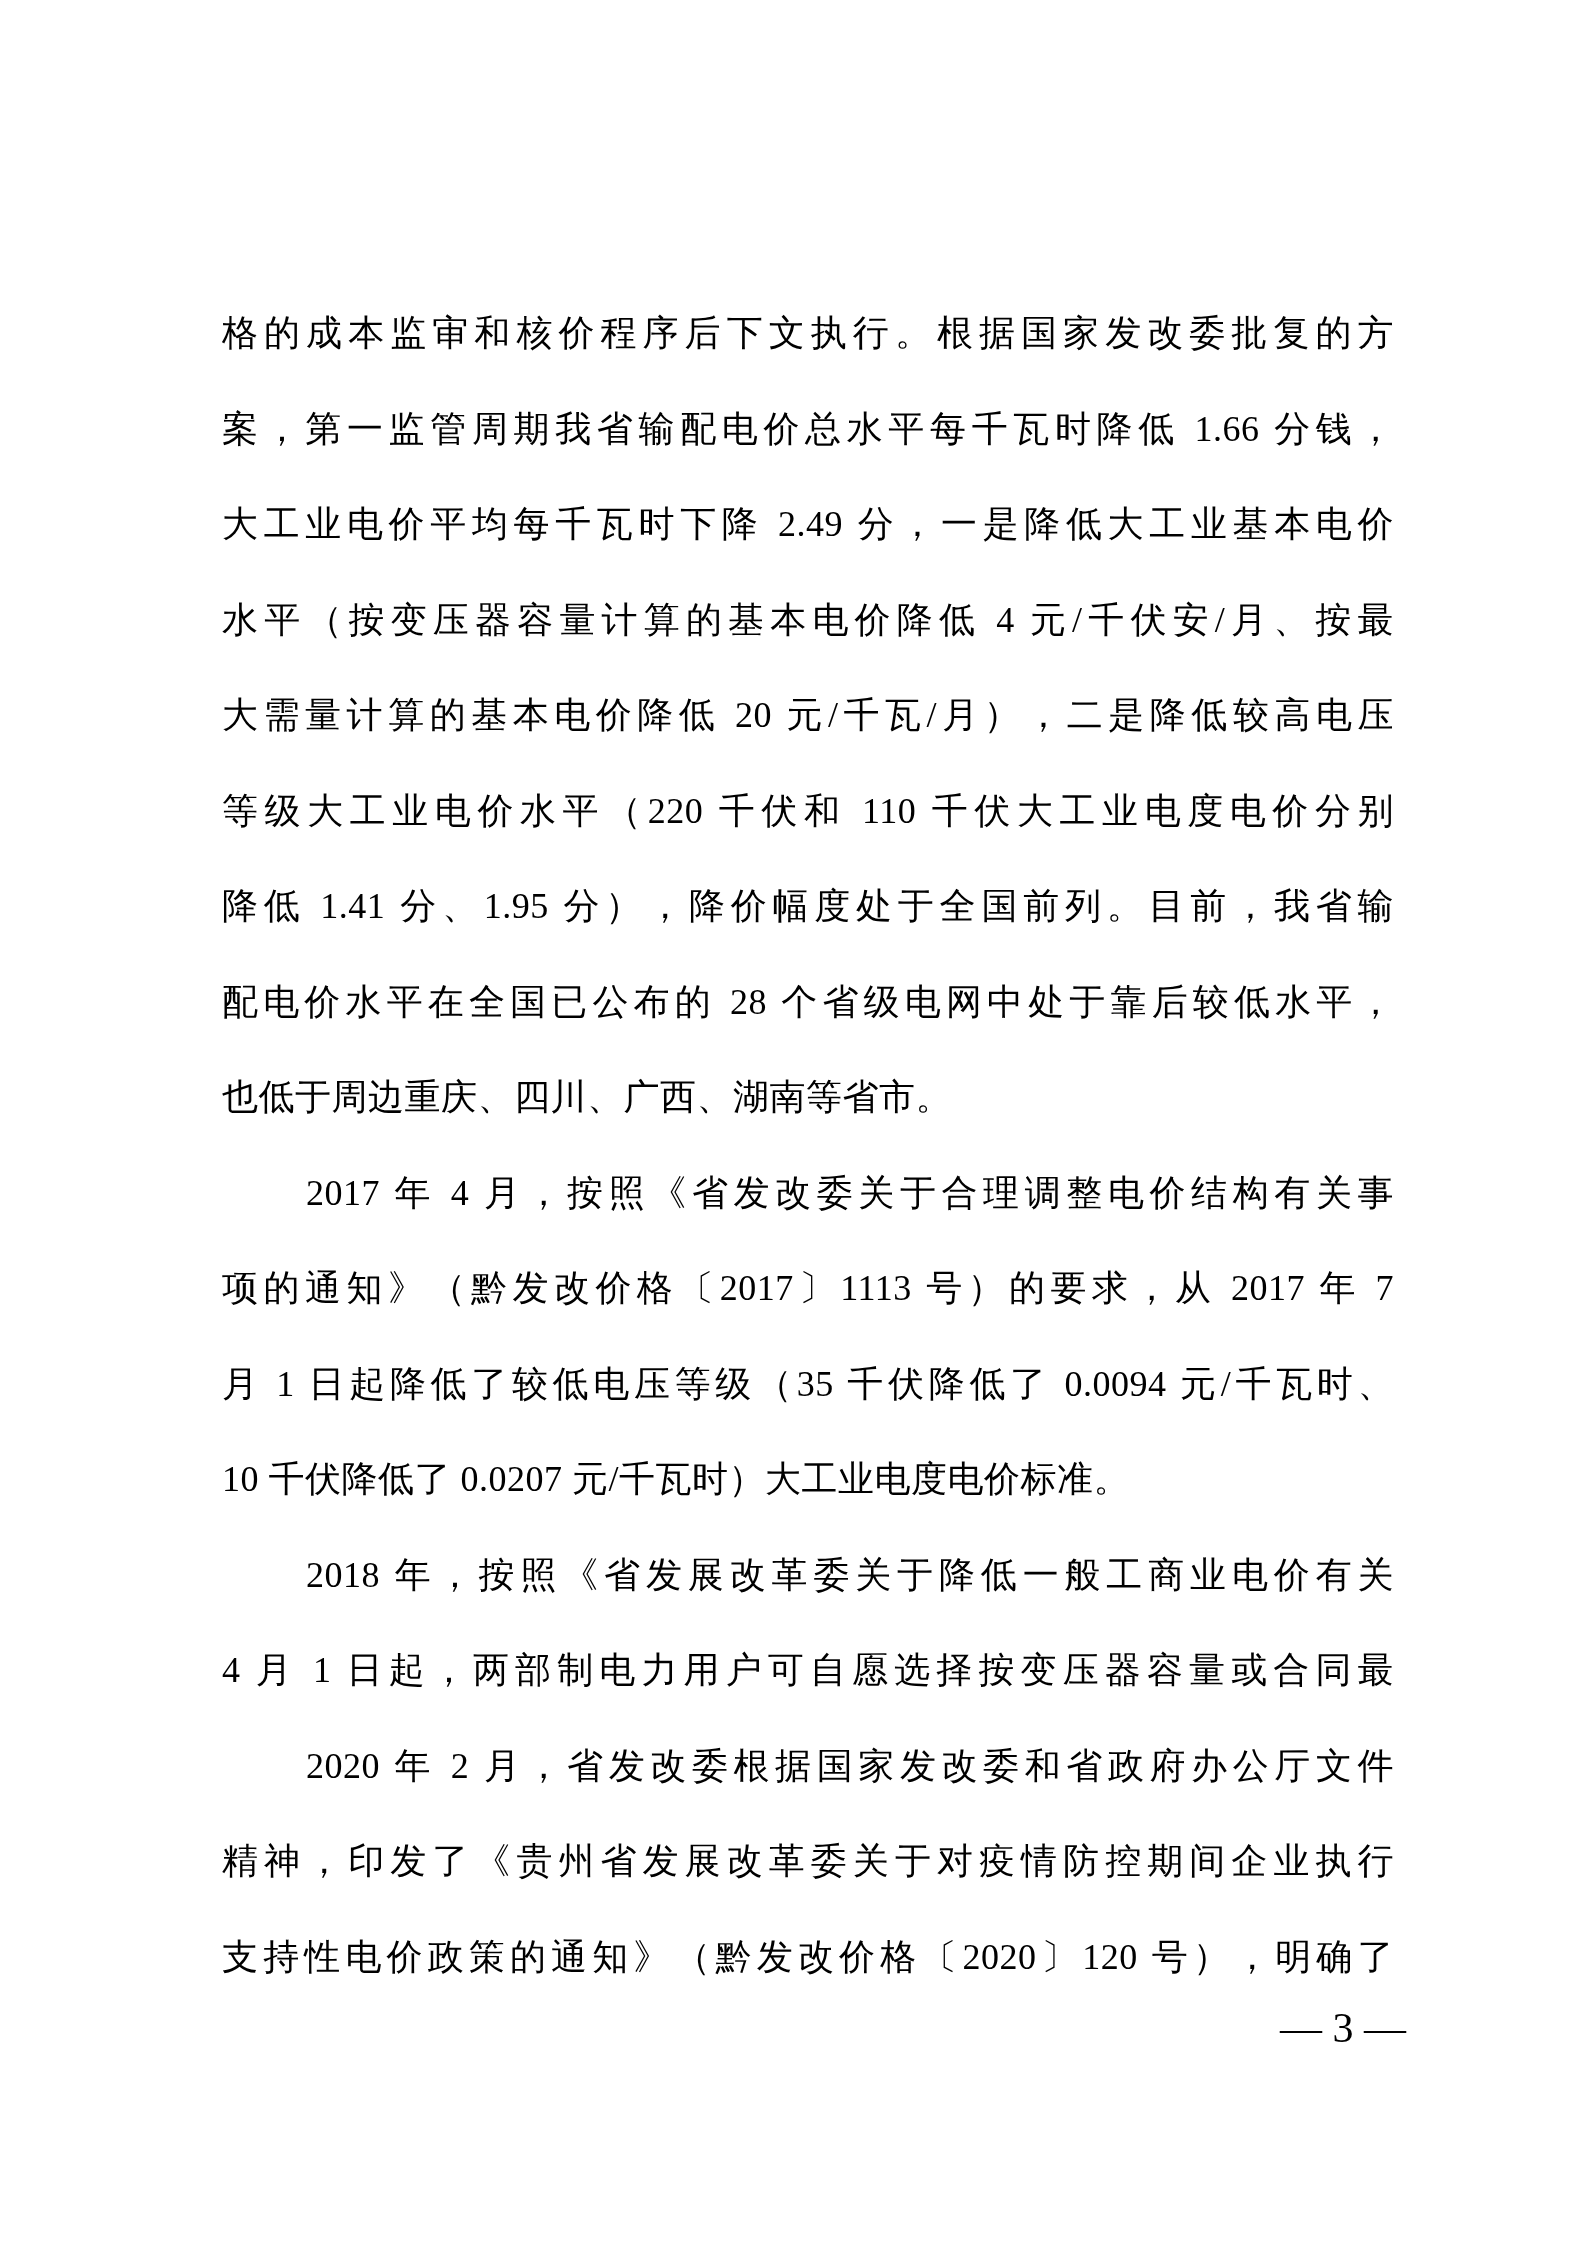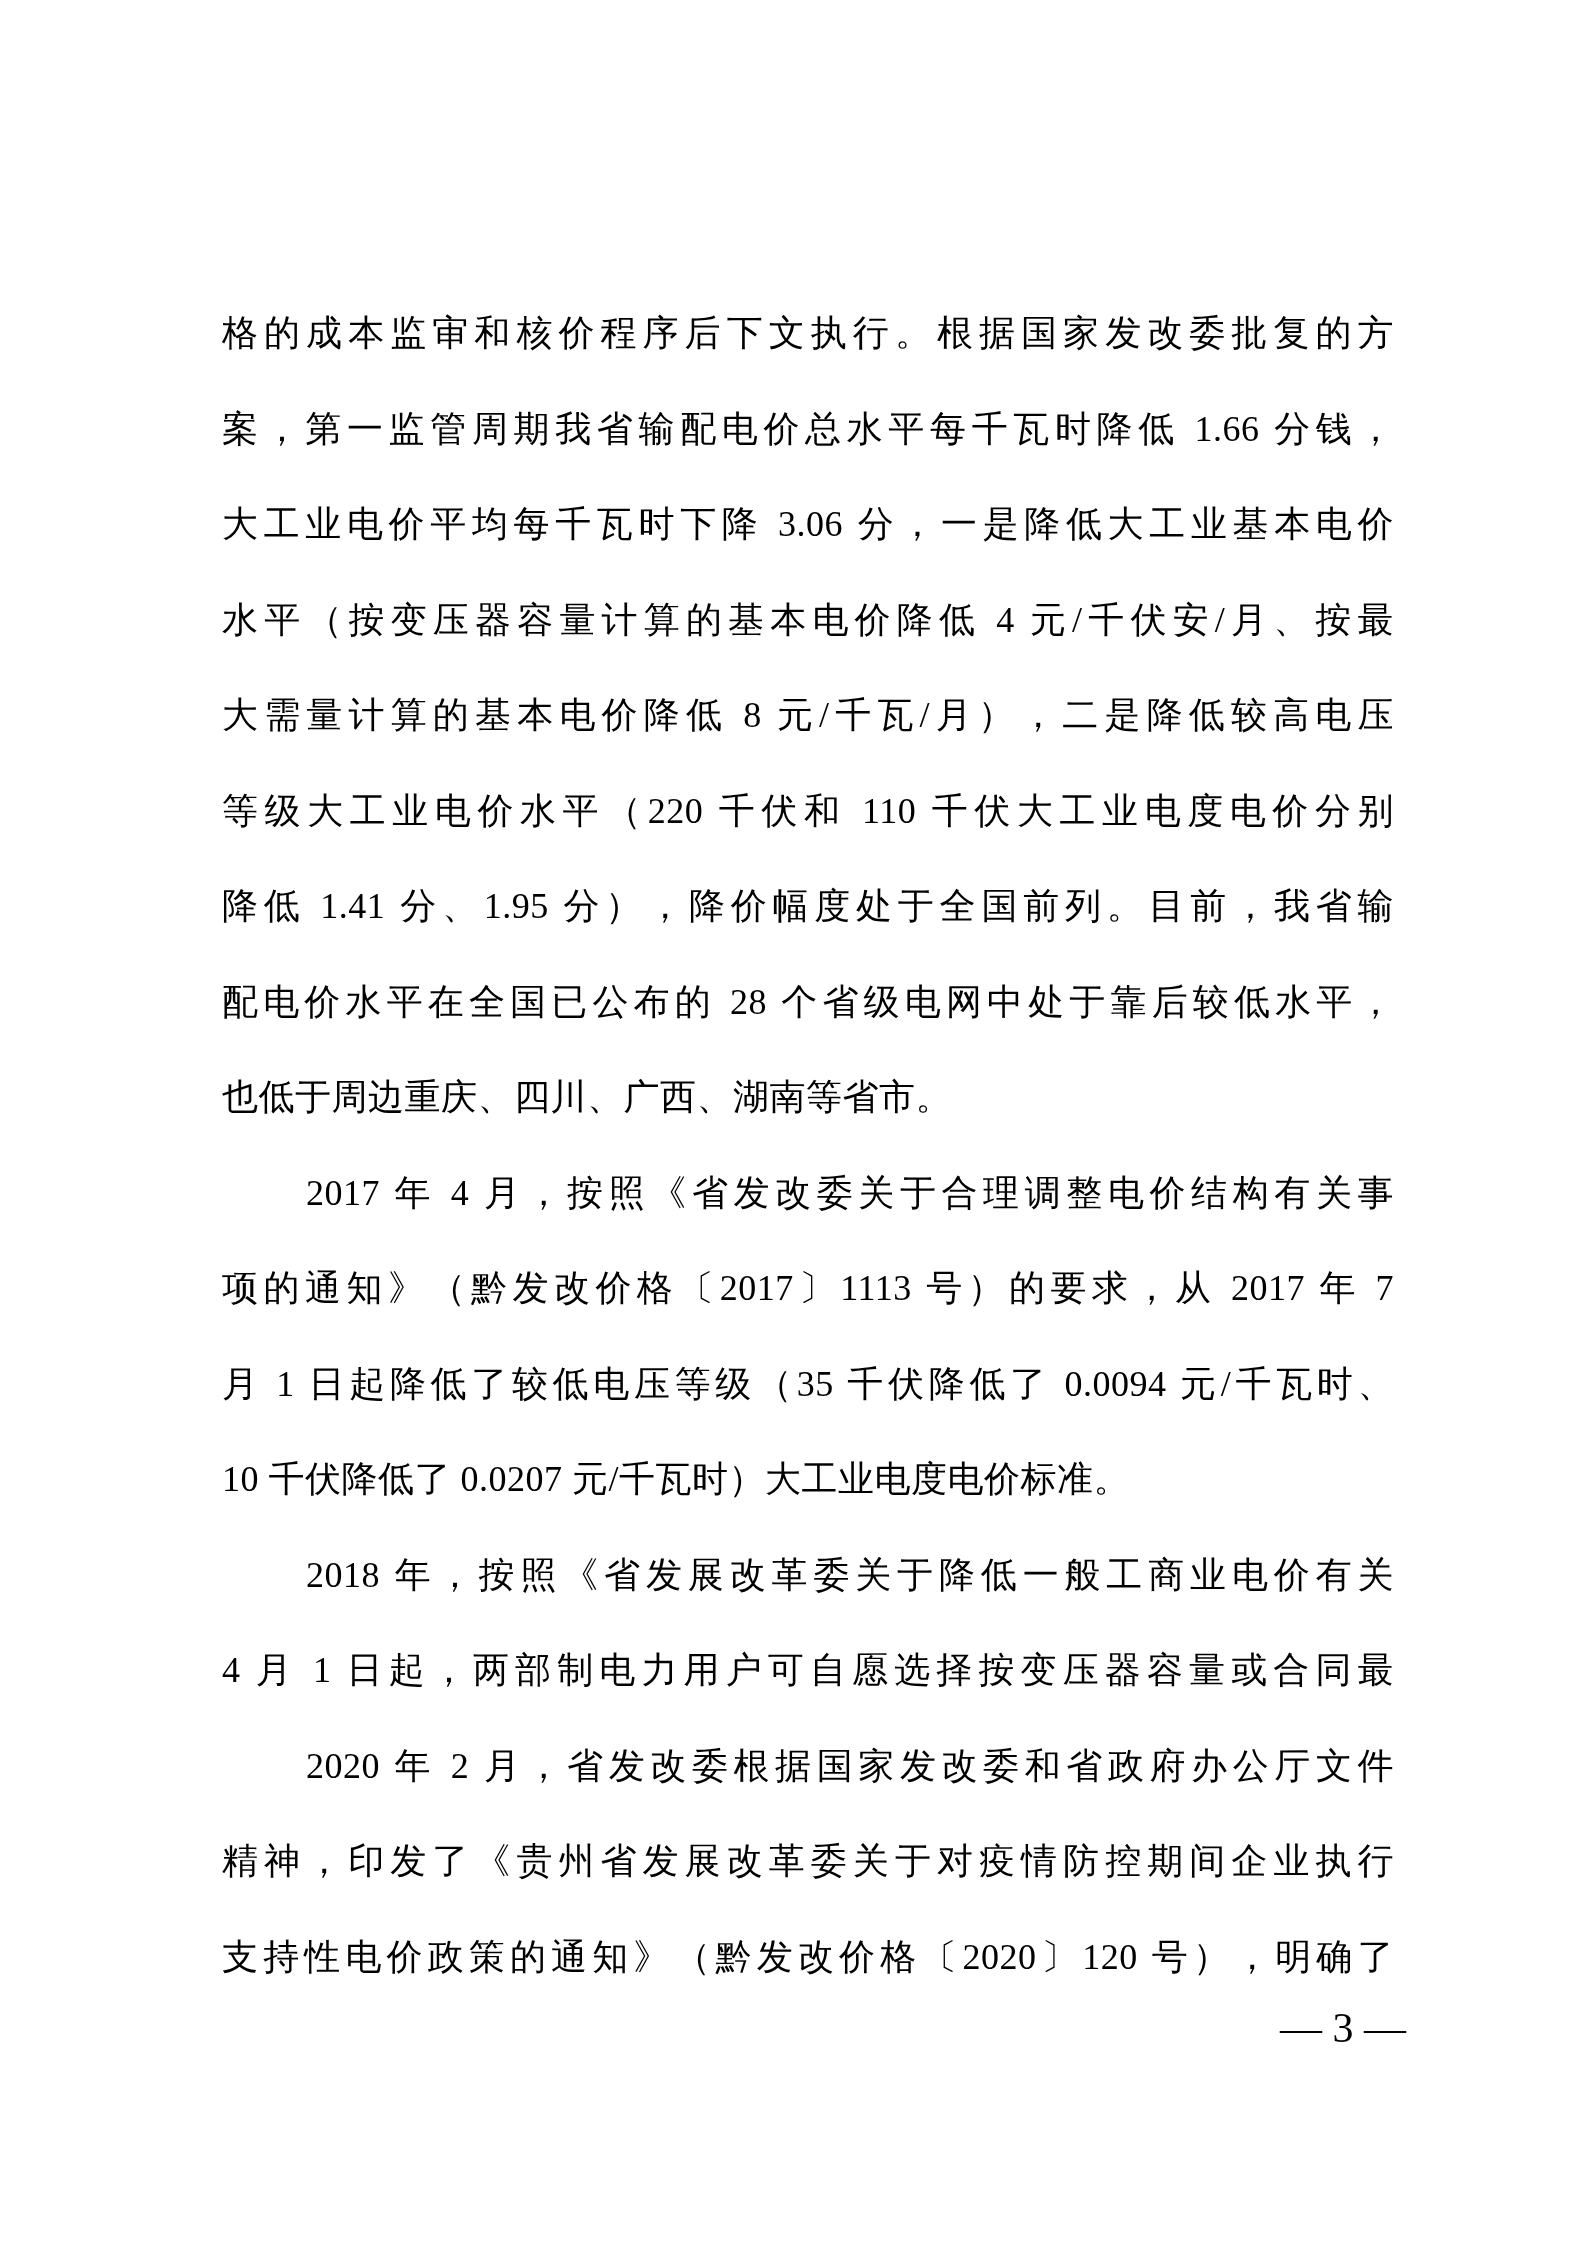--- a/index.html
+++ b/index.html
@@ -57,23 +57,23 @@
 </style>
 </head>
 <body>
 
 <div class="page">
   <div class="text-block">
 
     <div class="para">
       <p class="line">格的成本监审和核价程序后下文执行。根据国家发改委批复的方</p>
       <p class="line">案，第一监管周期我省输配电价总水平每千瓦时降低 1.66 分钱，</p>
-      <p class="line">大工业电价平均每千瓦时下降 3.06 分，一是降低大工业基本电价</p>
+      <p class="line">大工业电价平均每千瓦时下降 2.49 分，一是降低大工业基本电价</p>
       <p class="line">水平（按变压器容量计算的基本电价降低 4 元/千伏安/月、按最</p>
-      <p class="line">大需量计算的基本电价降低 8 元/千瓦/月），二是降低较高电压</p>
+      <p class="line">大需量计算的基本电价降低 20 元/千瓦/月），二是降低较高电压</p>
       <p class="line">等级大工业电价水平（220 千伏和 110 千伏大工业电度电价分别</p>
       <p class="line">降低 1.41 分、1.95 分），降价幅度处于全国前列。目前，我省输</p>
       <p class="line">配电价水平在全国已公布的 28 个省级电网中处于靠后较低水平，</p>
       <p class="line para-end">也低于周边重庆、四川、广西、湖南等省市。</p>
     </div>
 
     <div class="para">
       <p class="line indent">2017 年 4 月，按照《省发改委关于合理调整电价结构有关事</p>
       <p class="line">项的通知》（黔发改价格〔2017〕1113 号）的要求，从 2017 年 7</p>
       <p class="line">月 1 日起降低了较低电压等级（35 千伏降低了 0.0094 元/千瓦时、</p>

